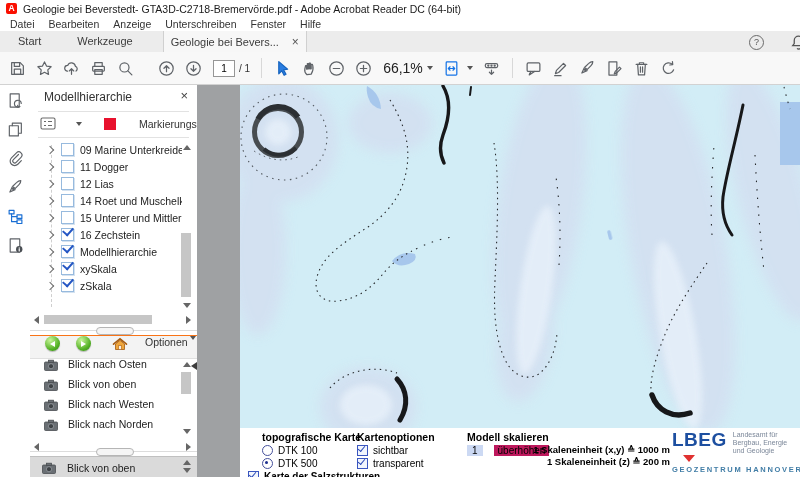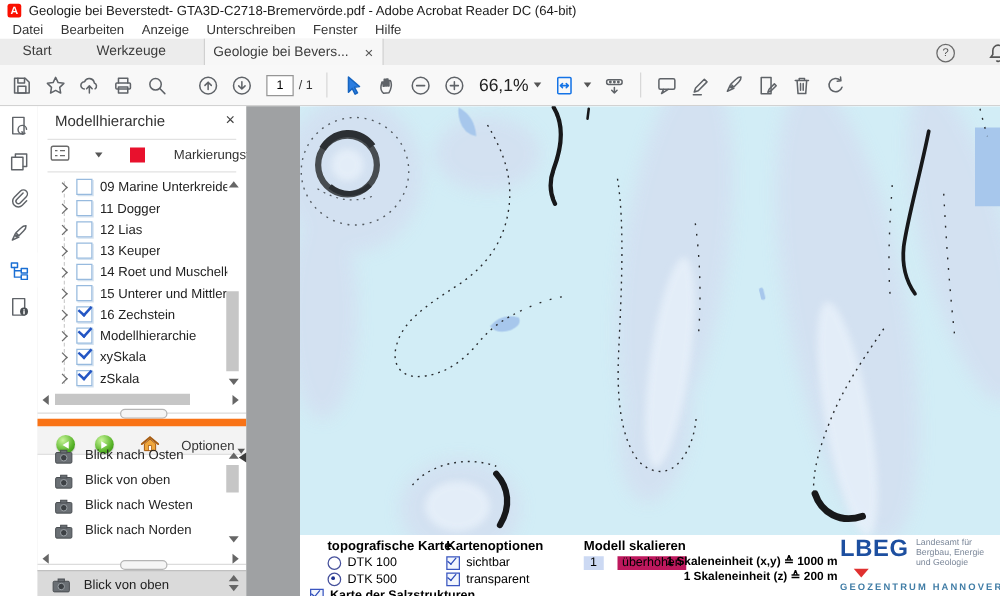--- a/index.html
+++ b/index.html
@@ -77,21 +77,21 @@
   .sarrow.left{border-top:4px solid transparent;border-bottom:4px solid transparent;border-right:5px solid #666}
   .sarrow.right{border-top:4px solid transparent;border-bottom:4px solid transparent;border-left:5px solid #666}
   .vthumb,.hthumb{position:absolute;background:#c6c6c6}
   .splitter{position:absolute;left:0;right:0;height:9px}
   .splitter:before{content:'';position:absolute;left:0;right:0;top:4px;height:1px;background:#dcdcdc}
   .splitter:after{content:'';position:absolute;left:50%;top:1px;width:36px;height:6px;margin-left:-18px;
                   border:1px solid #b5b5b5;border-radius:4px;background:#f5f5f5}
 
   
   .vtb{position:absolute;top:250px;left:0;right:0;height:22px;background:#f3f3f3;
-       border-top:6px solid #f97316;border-bottom:1px solid #e0e0e0;display:flex;align-items:flex-end}
+       border-top:1px solid #f97316;border-bottom:1px solid #e0e0e0;display:flex;align-items:flex-start}
   .green-btn{width:15px;height:15px;border-radius:50%;flex:0 0 auto;margin-left:15px;
              background:radial-gradient(circle at 35% 28%,#c8f59a,#55b226 62%,#2b7d11);
              display:flex;align-items:center;justify-content:center;box-shadow:0 1px 1px rgba(0,0,0,.25)}
   .gtri-l{width:0;height:0;border-top:3.5px solid transparent;border-bottom:3.5px solid transparent;border-right:5px solid #fff}
   .gtri-r{width:0;height:0;border-top:3.5px solid transparent;border-bottom:3.5px solid transparent;border-left:5px solid #fff}
   .home-btn{margin-left:21px;width:16px;height:16px;flex:0 0 auto}
   .opt-label{margin-left:17px;font-size:10.5px;color:#333}
   .views{position:absolute;top:273px;left:0;width:152px;height:80px;overflow:hidden}
   .view-row{height:20px;display:flex;align-items:flex-start;padding-left:13px;gap:9px}
   .view-row svg{width:16px;height:14px;flex:0 0 auto}
@@ -384,25 +384,20 @@
             <span class="tree-label">11 Dogger</span>
           </div>
           <div class="tree-row">
             <span class="chev"></span>
             <span class="cb"></span>
             <span class="tree-label">12 Lias</span>
           </div>
           <div class="tree-row">
             <span class="chev"></span>
             <span class="cb"></span>
-            <span class="tree-label">13 Keuper</span>
-          </div>
-          <div class="tree-row">
-            <span class="chev"></span>
-            <span class="cb"></span>
             <span class="tree-label">14 Roet und Muschelkalk</span>
           </div>
           <div class="tree-row">
             <span class="chev"></span>
             <span class="cb"></span>
             <span class="tree-label">15 Unterer und Mittlerer Bur</span>
           </div>
           <div class="tree-row">
             <span class="chev"></span>
             <span class="cb checked"></span>

